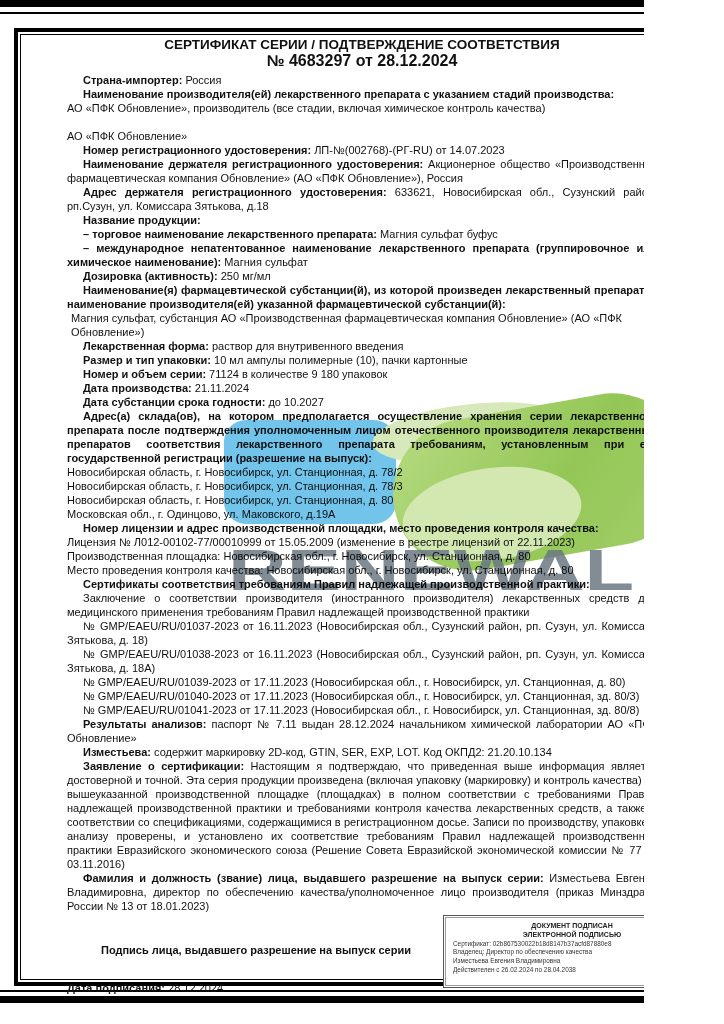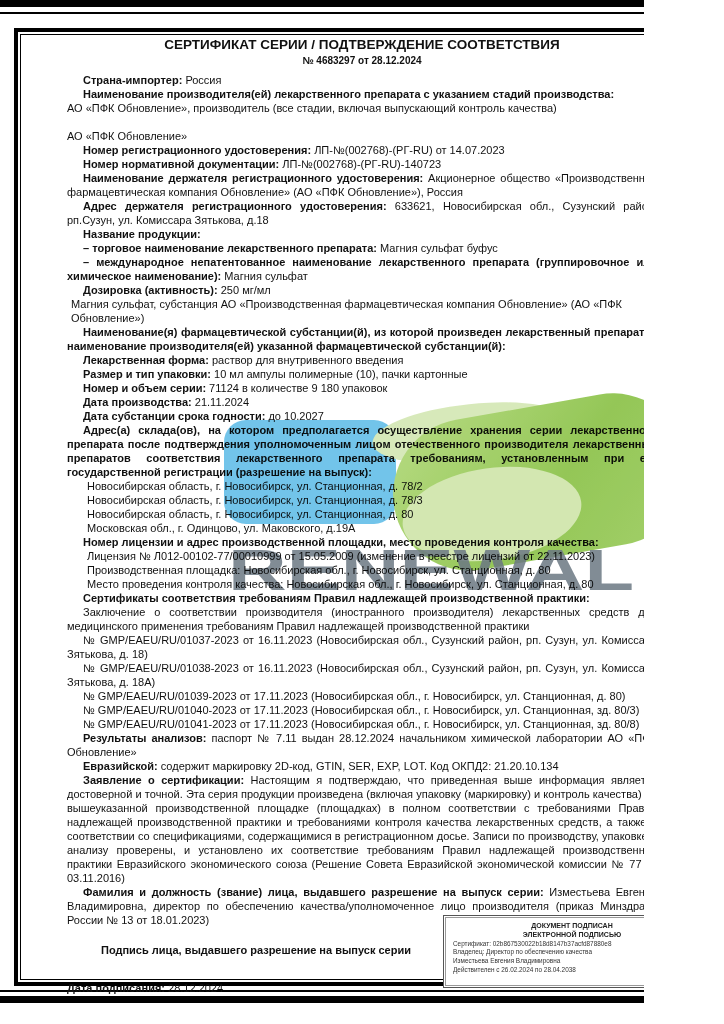--- a/index.html
+++ b/index.html
@@ -22,24 +22,24 @@
           background:linear-gradient(135deg,#a8d468 0%,#7cba31 55%,#8fc64a 100%);transform:rotate(-10deg);}
   .wm-cap-hi{position:absolute;left:402px;top:468px;width:180px;height:92px;border-radius:50%;background:#c9e2a0;transform:rotate(-8deg);}
   .wm-soft{position:absolute;left:372px;top:404px;width:200px;height:58px;border-radius:50%;background:#cfe5ab;transform:rotate(-6deg);}
   .wm-text{
     position:absolute;left:228px;top:541px;font-size:58px;line-height:58px;font-weight:bold;
     color:#4b5a68;letter-spacing:0px;transform:scaleX(1.40);transform-origin:left top;opacity:.85;white-space:nowrap;
   }
   
   .content{position:absolute;left:67px;top:36px;width:590px;z-index:2;}
   .doc-title{font-size:13.5px;line-height:17px;font-weight:bold;text-align:center;}
-  .doc-number{font-size:10px;line-height:14px;font-weight:bold;text-align:center;margin-top:1px;}
+  .doc-number{font-size:16px;line-height:14px;font-weight:bold;text-align:center;margin-top:1px;}
   .body-text{margin-top:5px;font-size:11px;line-height:14px;}
   .para{margin:0;text-align:justify;text-indent:16px;}
-  .para.cont{text-indent:0;margin-left:20px;text-align:left;}
+  .para.cont{text-indent:0;margin-left:0;text-align:left;}
   .para.cont0{text-indent:0;margin-left:4px;text-align:left;}
   .b{font-weight:bold;margin-top:46px;}
   
   .sig-label{position:absolute;left:67px;top:944px;z-index:2;font-size:11px;font-weight:bold;margin-left:34px;}
   .sig-date{position:absolute;left:67px;top:982px;z-index:2;font-size:11px;}
   .sig-date .b{font-weight:bold;}
   .stamp{
     position:absolute;left:443px;top:915px;width:258px;height:73px;z-index:2;
     border:1px solid #555;box-sizing:border-box;background:#fff;
   }
@@ -59,32 +59,31 @@
     <div class="frame-inner"></div>
   </div>
   <div class="rule bot-thin"></div>
   <div class="rule bot-thick"></div>
 
   <div class="content">
     <div class="doc-title">СЕРТИФИКАТ СЕРИИ / ПОДТВЕРЖДЕНИЕ СООТВЕТСТВИЯ</div>
     <div class="doc-number">№ 4683297 от 28.12.2024</div>
     <div class="body-text">
         <p class="para field"><span class="b">Страна-импортер:</span><span> Россия</span></p>
-        <p class="para field"><span class="b">Наименование производителя(ей) лекарственного препарата с указанием стадий производства:</span><br><span>АО «ПФК Обновление», производитель (все стадии, включая выпускающий контроль качества)</span></p>
+        <p class="para field"><span class="b">Наименование производителя(ей) лекарственного препарата с указанием стадий производства:</span><br><span>АО «ПФК Обновление», производитель (все стадии, включая химическое контроль качества)</span></p>
         <p class="para field"><br><span>АО «ПФК Обновление»</span></p>
         <p class="para field"><span class="b">Номер регистрационного удостоверения:</span><span> ЛП-№(002768)-(РГ-RU) от 14.07.2023</span></p>
-        <p class="para field"><span class="b">Номер нормативной документации:</span><span> ЛП-№(002768)-(РГ-RU)-140723</span></p>
         <p class="para field"><span class="b">Наименование держателя регистрационного удостоверения:</span><span> Акционерное общество «Производственная фармацевтическая компания Обновление» (АО «ПФК Обновление»), Россия</span></p>
         <p class="para field"><span class="b">Адрес держателя регистрационного удостоверения:</span><span> 633621, Новосибирская обл., Сузунский район, рп.Сузун, ул. Комиссара Зятькова, д.18</span></p>
         <p class="para field"><span class="b">Название продукции:</span></p>
         <p class="para field"><span class="b">– торговое наименование лекарственного препарата:</span><span> Магния сульфат буфус</span></p>
         <p class="para field"><span class="b">– международное непатентованное наименование лекарственного препарата (группировочное или химическое наименование):</span><span> Магния сульфат</span></p>
         <p class="para field"><span class="b">Дозировка (активность):</span><span> 250 мг/мл</span></p>
+        <p class="para field"><span class="b">Наименование(я) фармацевтической субстанции(й), из которой произведен лекарственный препарат, и наименование производителя(ей) указанной фармацевтической субстанции(й):</span></p>
         <p class="para cont0"><span> Магния сульфат, субстанция АО «Производственная фармацевтическая компания Обновление» (АО «ПФК Обновление»)</span></p>
-        <p class="para field"><span class="b">Наименование(я) фармацевтической субстанции(й), из которой произведен лекарственный препарат, и наименование производителя(ей) указанной фармацевтической субстанции(й):</span></p>
         <p class="para field"><span class="b">Лекарственная форма:</span><span> раствор для внутривенного введения</span></p>
         <p class="para field"><span class="b">Размер и тип упаковки:</span><span> 10 мл ампулы полимерные (10), пачки картонные</span></p>
         <p class="para field"><span class="b">Номер и объем серии:</span><span> 71124 в количестве 9 180 упаковок</span></p>
         <p class="para field"><span class="b">Дата производства:</span><span> 21.11.2024</span></p>
         <p class="para field"><span class="b">Дата субстанции срока годности:</span><span> до 10.2027</span></p>
         <p class="para field"><span class="b">Адрес(а) склада(ов), на котором предполагается осуществление хранения серии лекарственного препарата после подтверждения уполномоченным лицом отечественного производителя лекарственных препаратов соответствия лекарственного препарата требованиям, установленным при его государственной регистрации (разрешение на выпуск):</span></p>
         <p class="para cont"><span>Новосибирская область, г. Новосибирск, ул. Станционная, д. 78/2</span></p>
         <p class="para cont"><span>Новосибирская область, г. Новосибирск, ул. Станционная, д. 78/3</span></p>
         <p class="para cont"><span>Новосибирская область, г. Новосибирск, ул. Станционная, д. 80</span></p>
         <p class="para cont"><span>Московская обл., г. Одинцово, ул. Маковского, д.19А</span></p>
@@ -93,21 +92,21 @@
         <p class="para cont"><span>Производственная площадка: Новосибирская обл., г. Новосибирск, ул. Станционная, д. 80</span></p>
         <p class="para cont"><span>Место проведения контроля качества: Новосибирская обл., г. Новосибирск, ул. Станционная, д. 80</span></p>
         <p class="para field"><span class="b">Сертификаты соответствия требованиям Правил надлежащей производственной практики:</span></p>
         <p class="para field"><span>Заключение о соответствии производителя (иностранного производителя) лекарственных средств для медицинского применения требованиям Правил надлежащей производственной практики</span></p>
         <p class="para field"><span>№ GMP/EAEU/RU/01037-2023 от 16.11.2023 (Новосибирская обл., Сузунский район, рп. Сузун, ул. Комиссара Зятькова, д. 18)</span></p>
         <p class="para field"><span>№ GMP/EAEU/RU/01038-2023 от 16.11.2023 (Новосибирская обл., Сузунский район, рп. Сузун, ул. Комиссара Зятькова, д. 18А)</span></p>
         <p class="para field"><span>№ GMP/EAEU/RU/01039-2023 от 17.11.2023 (Новосибирская обл., г. Новосибирск, ул. Станционная, д. 80)</span></p>
         <p class="para field"><span>№ GMP/EAEU/RU/01040-2023 от 17.11.2023 (Новосибирская обл., г. Новосибирск, ул. Станционная, зд. 80/3)</span></p>
         <p class="para field"><span>№ GMP/EAEU/RU/01041-2023 от 17.11.2023 (Новосибирская обл., г. Новосибирск, ул. Станционная, зд. 80/8)</span></p>
         <p class="para field"><span class="b">Результаты анализов:</span><span> паспорт № 7.11 выдан 28.12.2024 начальником химической лаборатории АО «ПФК Обновление»</span></p>
-        <p class="para field"><span class="b">Евразийской:</span><span> содержит маркировку 2D-код, GTIN, SER, EXP, LOT. Код ОКПД2: 21.20.10.134</span></p>
+        <p class="para field"><span class="b">Изместьева:</span><span> содержит маркировку 2D-код, GTIN, SER, EXP, LOT. Код ОКПД2: 21.20.10.134</span></p>
         <p class="para field"><span class="b">Заявление о сертификации:</span><span> Настоящим я подтверждаю, что приведенная выше информация является достоверной и точной. Эта серия продукции произведена (включая упаковку (маркировку) и контроль качества) на вышеуказанной производственной площадке (площадках) в полном соответствии с требованиями Правил надлежащей производственной практики и требованиями контроля качества лекарственных средств, а также в соответствии со спецификациями, содержащимися в регистрационном досье. Записи по производству, упаковке и анализу проверены, и установлено их соответствие требованиям Правил надлежащей производственной практики Евразийского экономического союза (Решение Совета Евразийской экономической комиссии № 77 от 03.11.2016)</span></p>
         <p class="para field"><span class="b">Фамилия и должность (звание) лица, выдавшего разрешение на выпуск серии:</span><span> Изместьева Евгения Владимировна, директор по обеспечению качества/уполномоченное лицо производителя (приказ Минздрава России № 13 от 18.01.2023)</span></p>
       </div>
   </div>
 
   <div class="sig-label">Подпись лица, выдавшего разрешение на выпуск серии</div>
   <div class="sig-date"><span class="b">Дата подписания:</span><span> 28.12.2024</span></div>
 
   <div class="stamp">
     <div class="stamp-inner">

